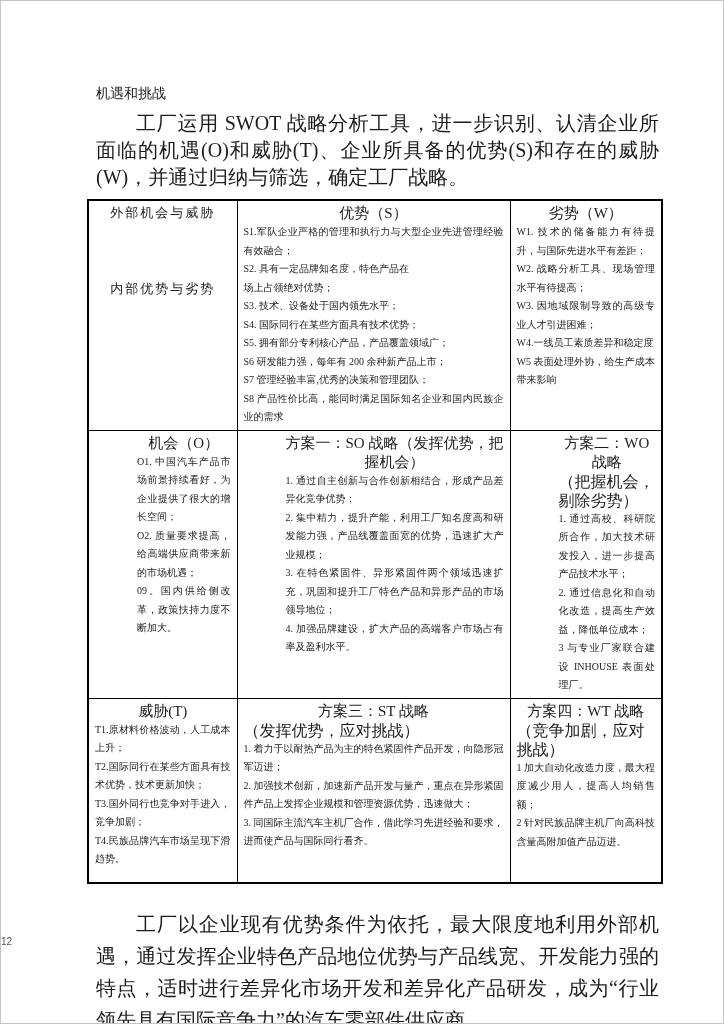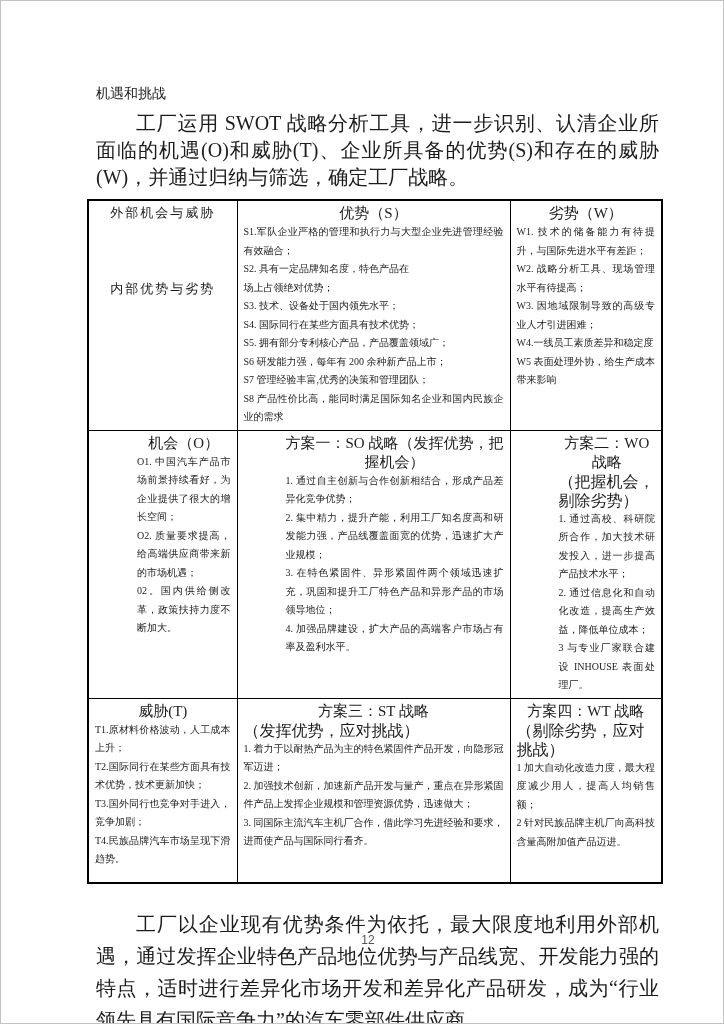--- a/index.html
+++ b/index.html
@@ -49,22 +49,22 @@
     font-size:15px; line-height:19px;
   }
   .cell-subtitle {
     font-size:16px; line-height:19px; text-align:left;
   }
   .cell-line {
     font-size:10px; line-height:18.5px;
     text-align:justify; white-space:pre-line;
   }
   .page-number {
-    position:absolute; left:12px; right:0; bottom:76px;
-    text-align:center; font-size:12px; color:#555;
+    position:absolute; left:0; right:0; bottom:76px;
+    font-size:10px; color:#555;
     font-family:"Liberation Sans","DejaVu Sans",sans-serif;
   }
 </style>
 </head>
 <body>
 
 <div class="page">
 
   <div class="doc-heading">机遇和挑战</div>
 
@@ -107,21 +107,21 @@
               <div class="cell-line">W5 表面处理外协，给生产成本带来影响</div>
             </div>
         </td>
       </tr>
       <tr class="r2">
         <td>
           <div class="cell-title">机会（O）</div>
           <div class="cell-items">
               <div class="cell-line">O1. 中国汽车产品市场前景持续看好，为企业提供了很大的增长空间；</div>
               <div class="cell-line">O2. 质量要求提高，给高端供应商带来新的市场机遇；</div>
-              <div class="cell-line">02。国内供给侧改革，政策扶持力度不断加大。</div>
+              <div class="cell-line">09。国内供给侧改革，政策扶持力度不断加大。</div>
             </div>
         </td>
         <td>
           <div class="cell-title">方案一：SO 战略（发挥优势，把握机会）</div>
           <div class="cell-items">
               <div class="cell-line">1. 通过自主创新与合作创新相结合，形成产品差异化竞争优势；</div>
               <div class="cell-line">2. 集中精力，提升产能，利用工厂知名度高和研发能力强，产品线覆盖面宽的优势，迅速扩大产业规模；</div>
               <div class="cell-line">3. 在特色紧固件、异形紧固件两个领域迅速扩充，巩固和提升工厂特色产品和异形产品的市场领导地位；</div>
               <div class="cell-line">4. 加强品牌建设，扩大产品的高端客户市场占有率及盈利水平。</div>
             </div>
@@ -150,21 +150,21 @@
           <div class="cell-title">方案三：ST 战略</div>
           <div class="cell-subtitle">（发挥优势，应对挑战）</div>
           <div class="cell-items">
               <div class="cell-line">1. 着力于以耐热产品为主的特色紧固件产品开发，向隐形冠军迈进；</div>
               <div class="cell-line">2. 加强技术创新，加速新产品开发与量产，重点在异形紧固件产品上发挥企业规模和管理资源优势，迅速做大；</div>
               <div class="cell-line">3. 同国际主流汽车主机厂合作，借此学习先进经验和要求，进而使产品与国际同行看齐。</div>
             </div>
         </td>
         <td>
           <div class="cell-title">方案四：WT 战略</div>
-          <div class="cell-subtitle">（剔除劣势，应对挑战）</div>
+          <div class="cell-subtitle">（竞争加剧，应对挑战）</div>
           <div class="cell-items">
               <div class="cell-line">1 加大自动化改造力度，最大程度减少用人，提高人均销售额；</div>
               <div class="cell-line">2 针对民族品牌主机厂向高科技含量高附加值产品迈进。</div>
             </div>
         </td>
       </tr>
     </tbody>
   </table>
 
   <p class="para closing">工厂以企业现有优势条件为依托，最大限度地利用外部机遇，通过发挥企业特色产品地位优势与产品线宽、开发能力强的特点，适时进行差异化市场开发和差异化产品研发，成为“行业领先具有国际竞争力”的汽车零部件供应商。</p>

